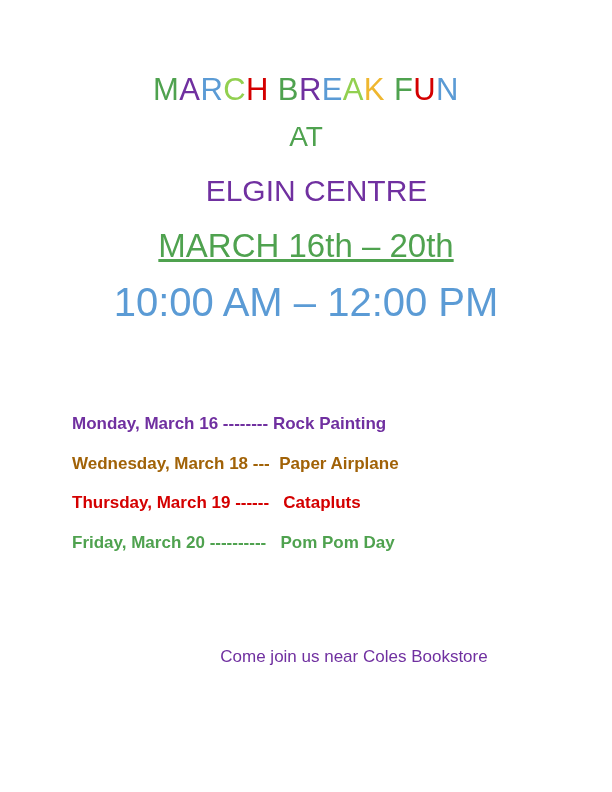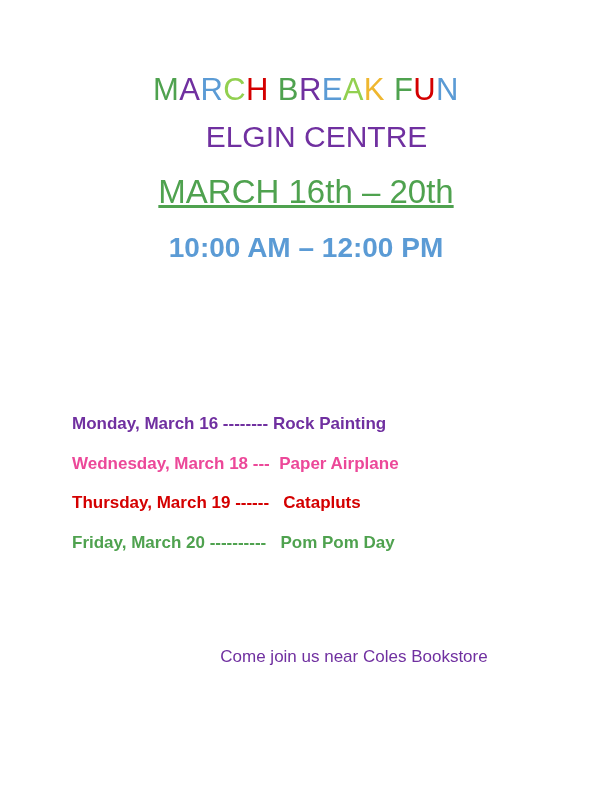--- a/index.html
+++ b/index.html
@@ -50,23 +50,23 @@
     font-weight: 400;
     padding-left: 21px;
   }
   .line-dates {
     font-size: 33px;
     line-height: 56px;
     font-weight: 400;
     text-decoration: underline;
   }
   .line-time {
-    font-size: 28px;
+    font-size: 40px;
     line-height: 56px;
-    font-weight: 700;
+    font-weight: 400;
   }
 
   
   .schedule {
     position: absolute;
     top: 404px;
     left: 72px;
     width: 480px;
   }
   .sched-row {
@@ -98,32 +98,33 @@
 </style>
 </head>
 <body>
 
 <div class="poster" style="background: rgb(255, 255, 255);">
 
   <div class="heading-block">
 
     <div class="title-rainbow"><span class="ltr" style="color: rgb(79, 162, 79);">M</span><span class="ltr" style="color: rgb(112, 48, 160);">A</span><span class="ltr" style="color: rgb(91, 155, 213);">R</span><span class="ltr" style="color: rgb(146, 208, 80);">C</span><span class="ltr" style="color: rgb(212, 0, 0);">H</span><span class="ltr" style="color: rgb(0, 0, 0);"> </span><span class="ltr" style="color: rgb(79, 162, 79);">B</span><span class="ltr" style="color: rgb(112, 48, 160);">R</span><span class="ltr" style="color: rgb(91, 155, 213);">E</span><span class="ltr" style="color: rgb(146, 208, 80);">A</span><span class="ltr" style="color: rgb(239, 183, 48);">K</span><span class="ltr" style="color: rgb(0, 0, 0);"> </span><span class="ltr" style="color: rgb(79, 162, 79);">F</span><span class="ltr" style="color: rgb(212, 0, 0);">U</span><span class="ltr" style="color: rgb(91, 155, 213);">N</span></div>
 
+    <div class="line-at" style="color: rgb(79, 162, 79);">AT</div>
 
     <div class="line-venue" style="color: rgb(112, 48, 160);">ELGIN CENTRE</div>
 
     <div class="line-dates" style="color: rgb(79, 162, 79);">MARCH 16th – 20th</div>
 
     <div class="line-time" style="color: rgb(91, 155, 213);">10:00 AM – 12:00 PM</div>
 
   </div>
 
   <div class="schedule">
       <div class="sched-row" style="color: rgb(112, 48, 160);"><span class="sched-day">Monday, March 16</span><span class="sched-dashes"> --------</span><span class="sched-gap"> </span><span class="sched-activity">Rock Painting</span></div>
-      <div class="sched-row" style="color: #ec4899;"><span class="sched-day">Wednesday, March 18</span><span class="sched-dashes"> ---</span><span class="sched-gap">  </span><span class="sched-activity">Paper Airplane</span></div>
+      <div class="sched-row" style="color: #a16207;"><span class="sched-day">Wednesday, March 18</span><span class="sched-dashes"> ---</span><span class="sched-gap">  </span><span class="sched-activity">Paper Airplane</span></div>
       <div class="sched-row is-bold" style="color: rgb(212, 0, 0);"><span class="sched-day">Thursday, March 19</span><span class="sched-dashes"> ------</span><span class="sched-gap">   </span><span class="sched-activity">Catapluts</span></div>
       <div class="sched-row" style="color: rgb(79, 162, 79);"><span class="sched-day">Friday, March 20</span><span class="sched-dashes"> ----------</span><span class="sched-gap">   </span><span class="sched-activity">Pom Pom Day</span></div>
     </div>
 
   <div class="footer">
     <div class="footer-text" style="color: rgb(112, 48, 160);">Come join us near Coles Bookstore</div>
   </div>
 
 </div>
 

